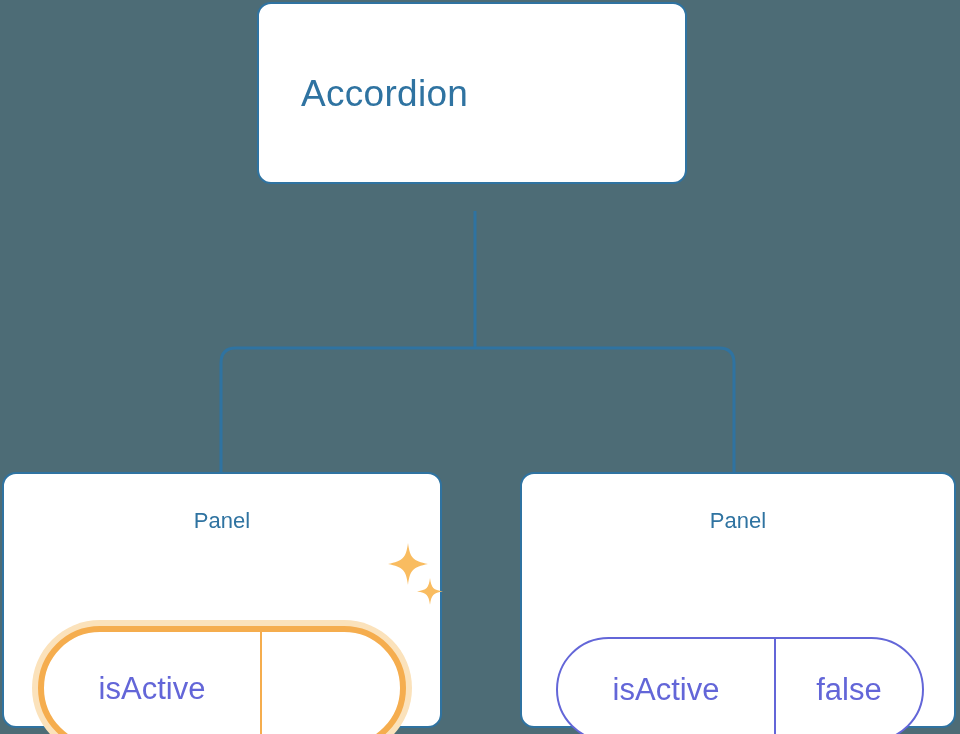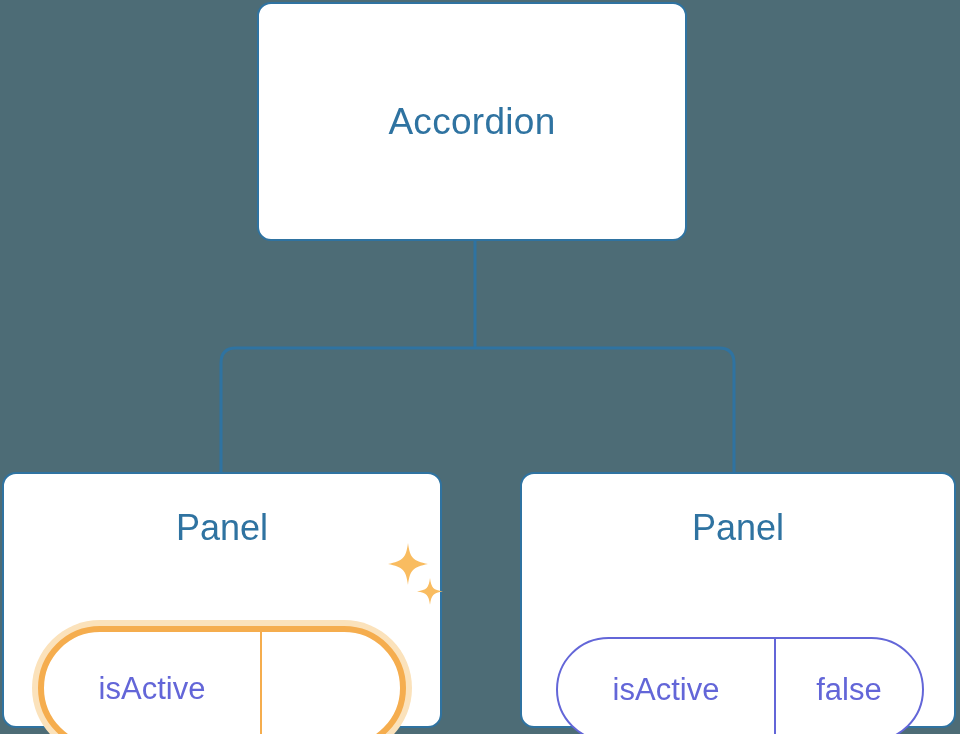--- a/index.html
+++ b/index.html
@@ -39,24 +39,25 @@
     border-radius: 14px;
     box-sizing: border-box;
     z-index: 2;
   }
 
   
   #root-node {
     left: 257px;
     top: 2px;
     width: 430px;
-    height: 239px;
+    height: 182px;
     display: flex;
     align-items: center;
-    justify-content: center;
+    justify-content: flex-start;
+    padding-left: 42px;
   }
   .node-title-root {
     color: #2f73a1;
     font-size: 37px;
     letter-spacing: 0.3px;
     line-height: 1;
     white-space: nowrap;
   }
 
   
@@ -69,21 +70,21 @@
   #panel-left {
     left: 2px;
     width: 440px;
   }
   #panel-right {
     left: 520px;
     width: 436px;
   }
   .node-title-panel {
     color: #2f73a1;
-    font-size: 36px;
+    font-size: 22px;
     line-height: 1;
     text-align: center;
     white-space: nowrap;
     display: block;
   }
 
   
   .pill-wrap {
     position: absolute;
     display: flex;

